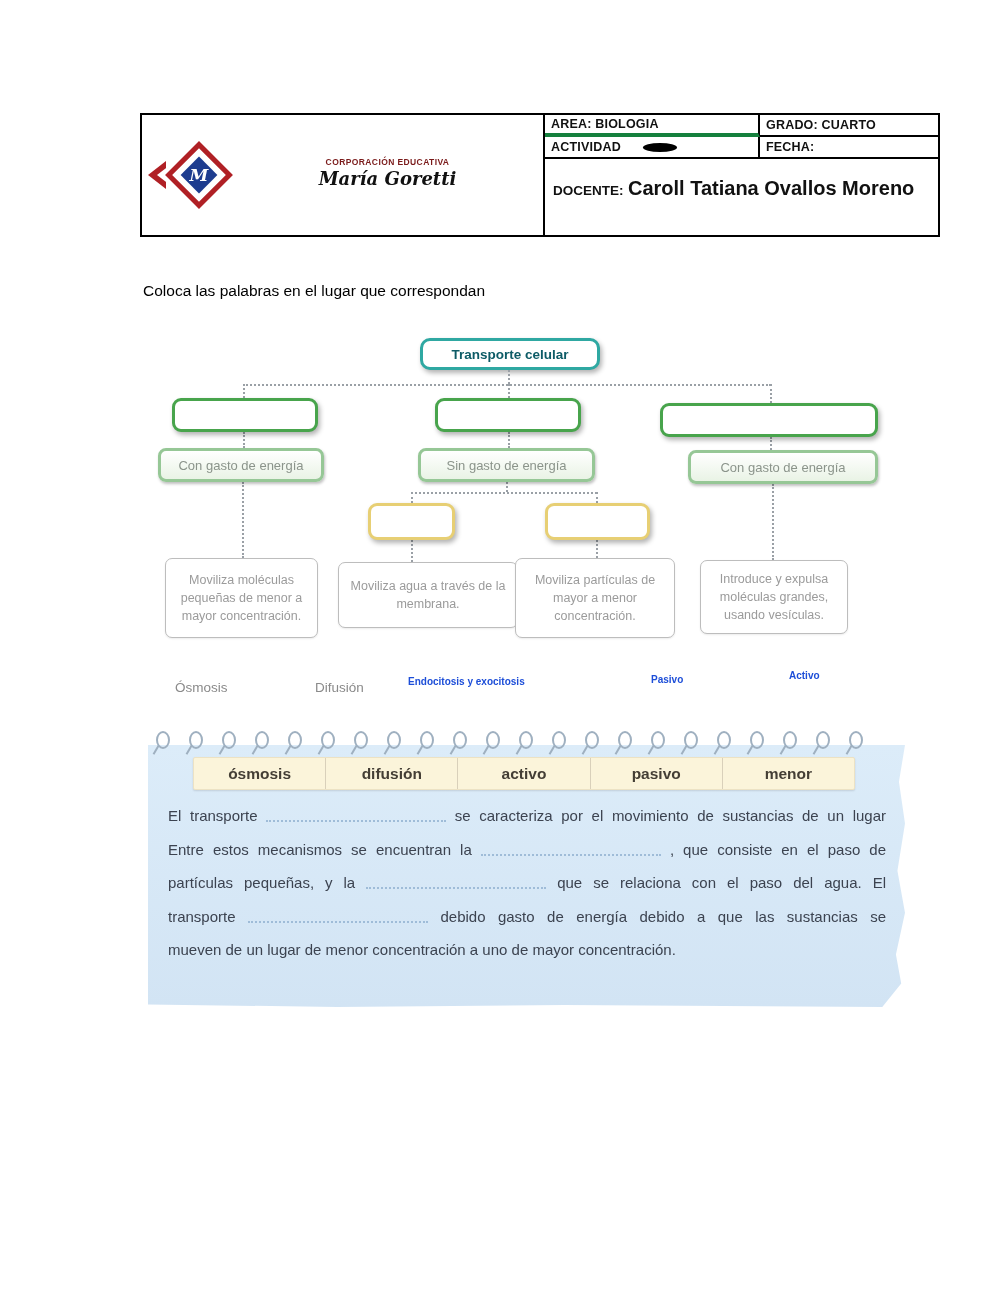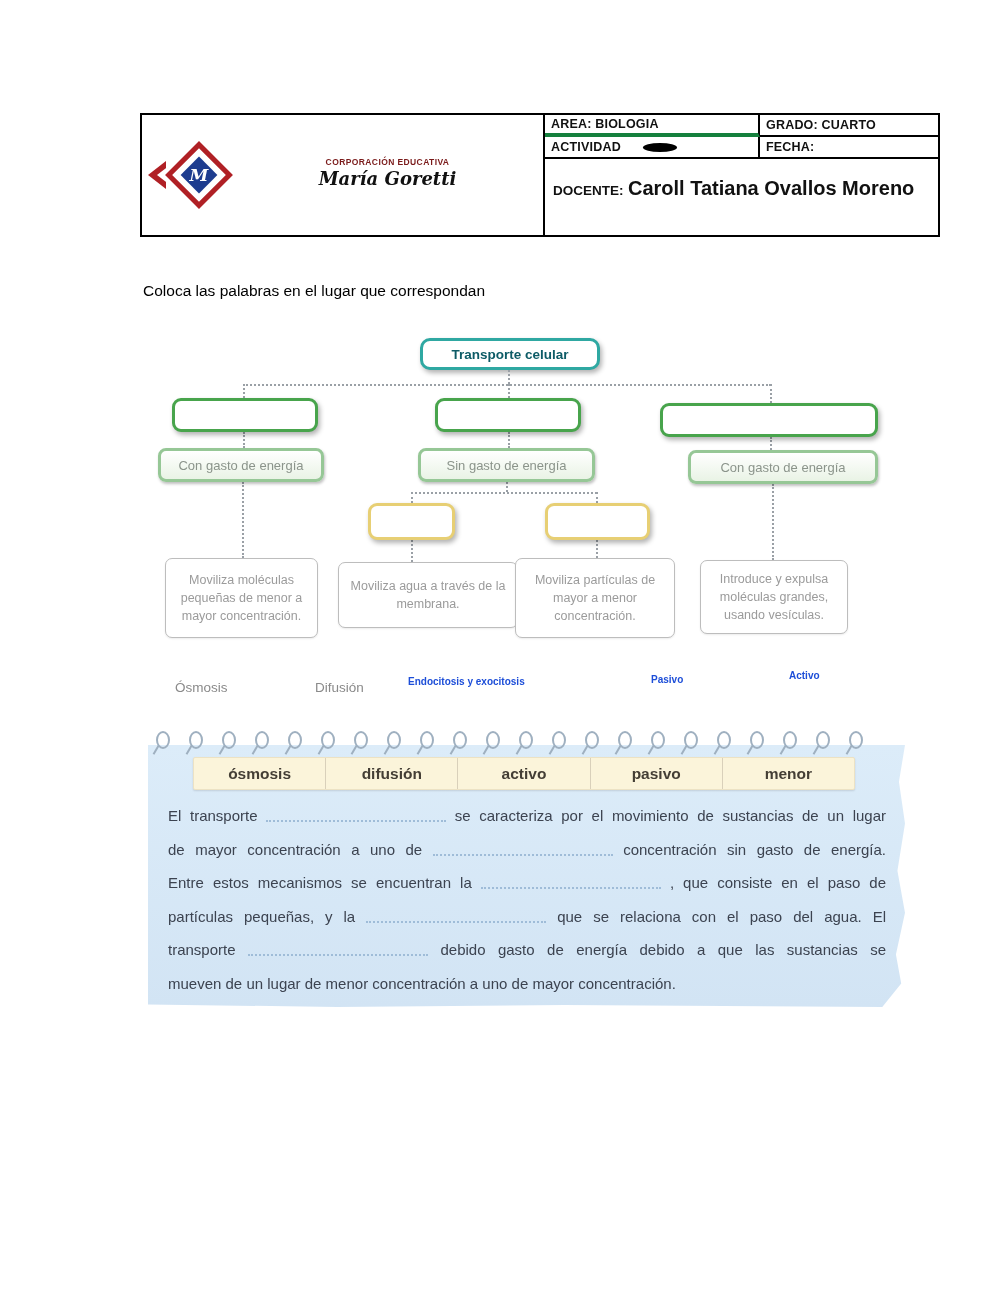--- a/index.html
+++ b/index.html
@@ -214,21 +214,20 @@
     <div class="bank">
       <div class="bank-cell">ósmosis</div>
       <div class="bank-cell">difusión</div>
       <div class="bank-cell">activo</div>
       <div class="bank-cell">pasivo</div>
       <div class="bank-cell">menor</div>
     </div>
 
     <div class="nb-text">
       <div class="nb-line jl"><span>El transporte</span> <span class="blank"></span> <span>se caracteriza por el movimiento de sustancias de un lugar</span></div>
-      <div class="nb-line jl"><span>de mayor concentración a uno de</span> <span class="blank"></span> <span>concentración sin gasto de energía.</span></div>
       <div class="nb-line jl"><span>Entre estos mecanismos se encuentran la</span> <span class="blank"></span> <span>, que consiste en el paso de</span></div>
       <div class="nb-line jl"><span>partículas pequeñas, y la</span> <span class="blank"></span> <span>que se relaciona con el paso del agua. El</span></div>
       <div class="nb-line jl"><span>transporte</span> <span class="blank"></span> <span>debido gasto de energía debido a que las sustancias se</span></div>
       <div class="nb-line"><span>mueven de un lugar de menor concentración a uno de mayor concentración.</span></div>
     </div>
   </div>
 
 </div>
 
 </body></html>

